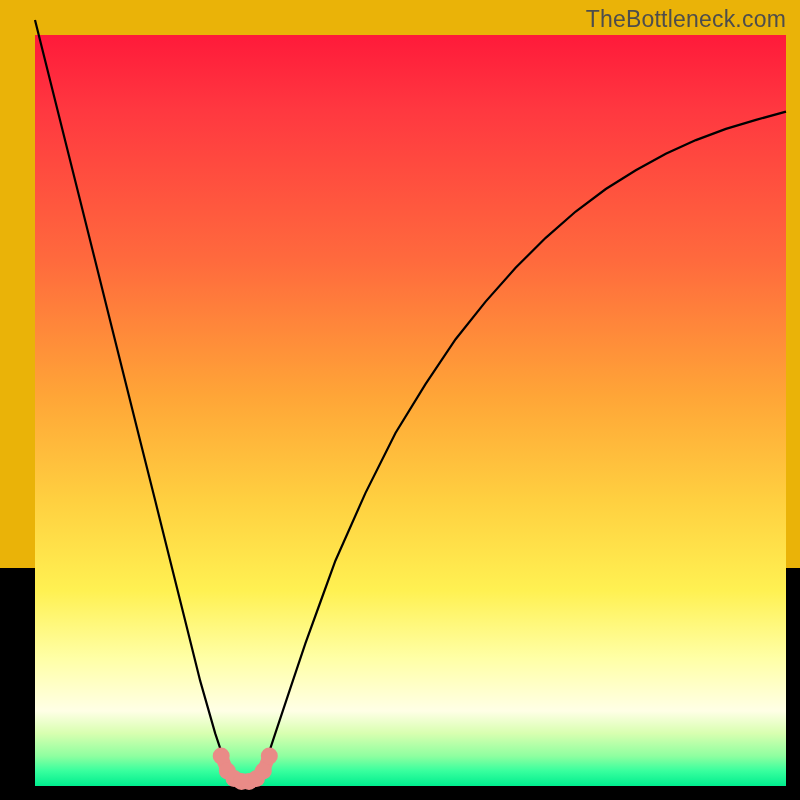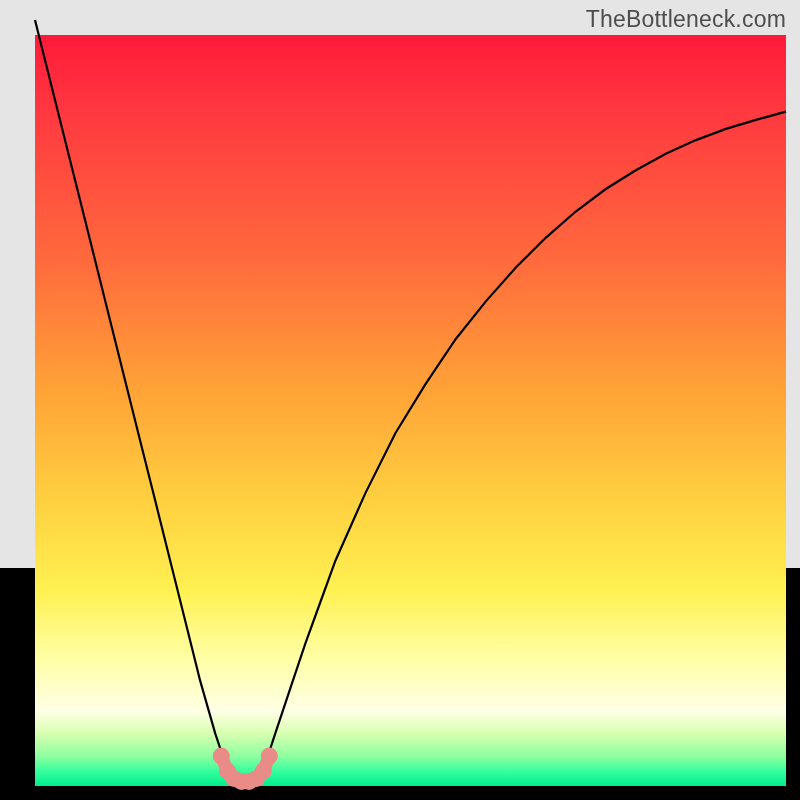--- a/index.html
+++ b/index.html
@@ -10,21 +10,21 @@
     overflow: hidden;
     background: #000;
     font-family: Arial, Helvetica, sans-serif;
   }
   .frame {
     position: absolute;
     left: 0;
     top: 0;
     width: 800px;
     height: 568px;
-    background: #e5e5e5;
+    background: #eab308;
   }
   .plot {
     position: absolute;
     left: 35px;
     top: 35px;
     width: 751px;
     height: 751px;
     
     background: linear-gradient(
       to bottom,

